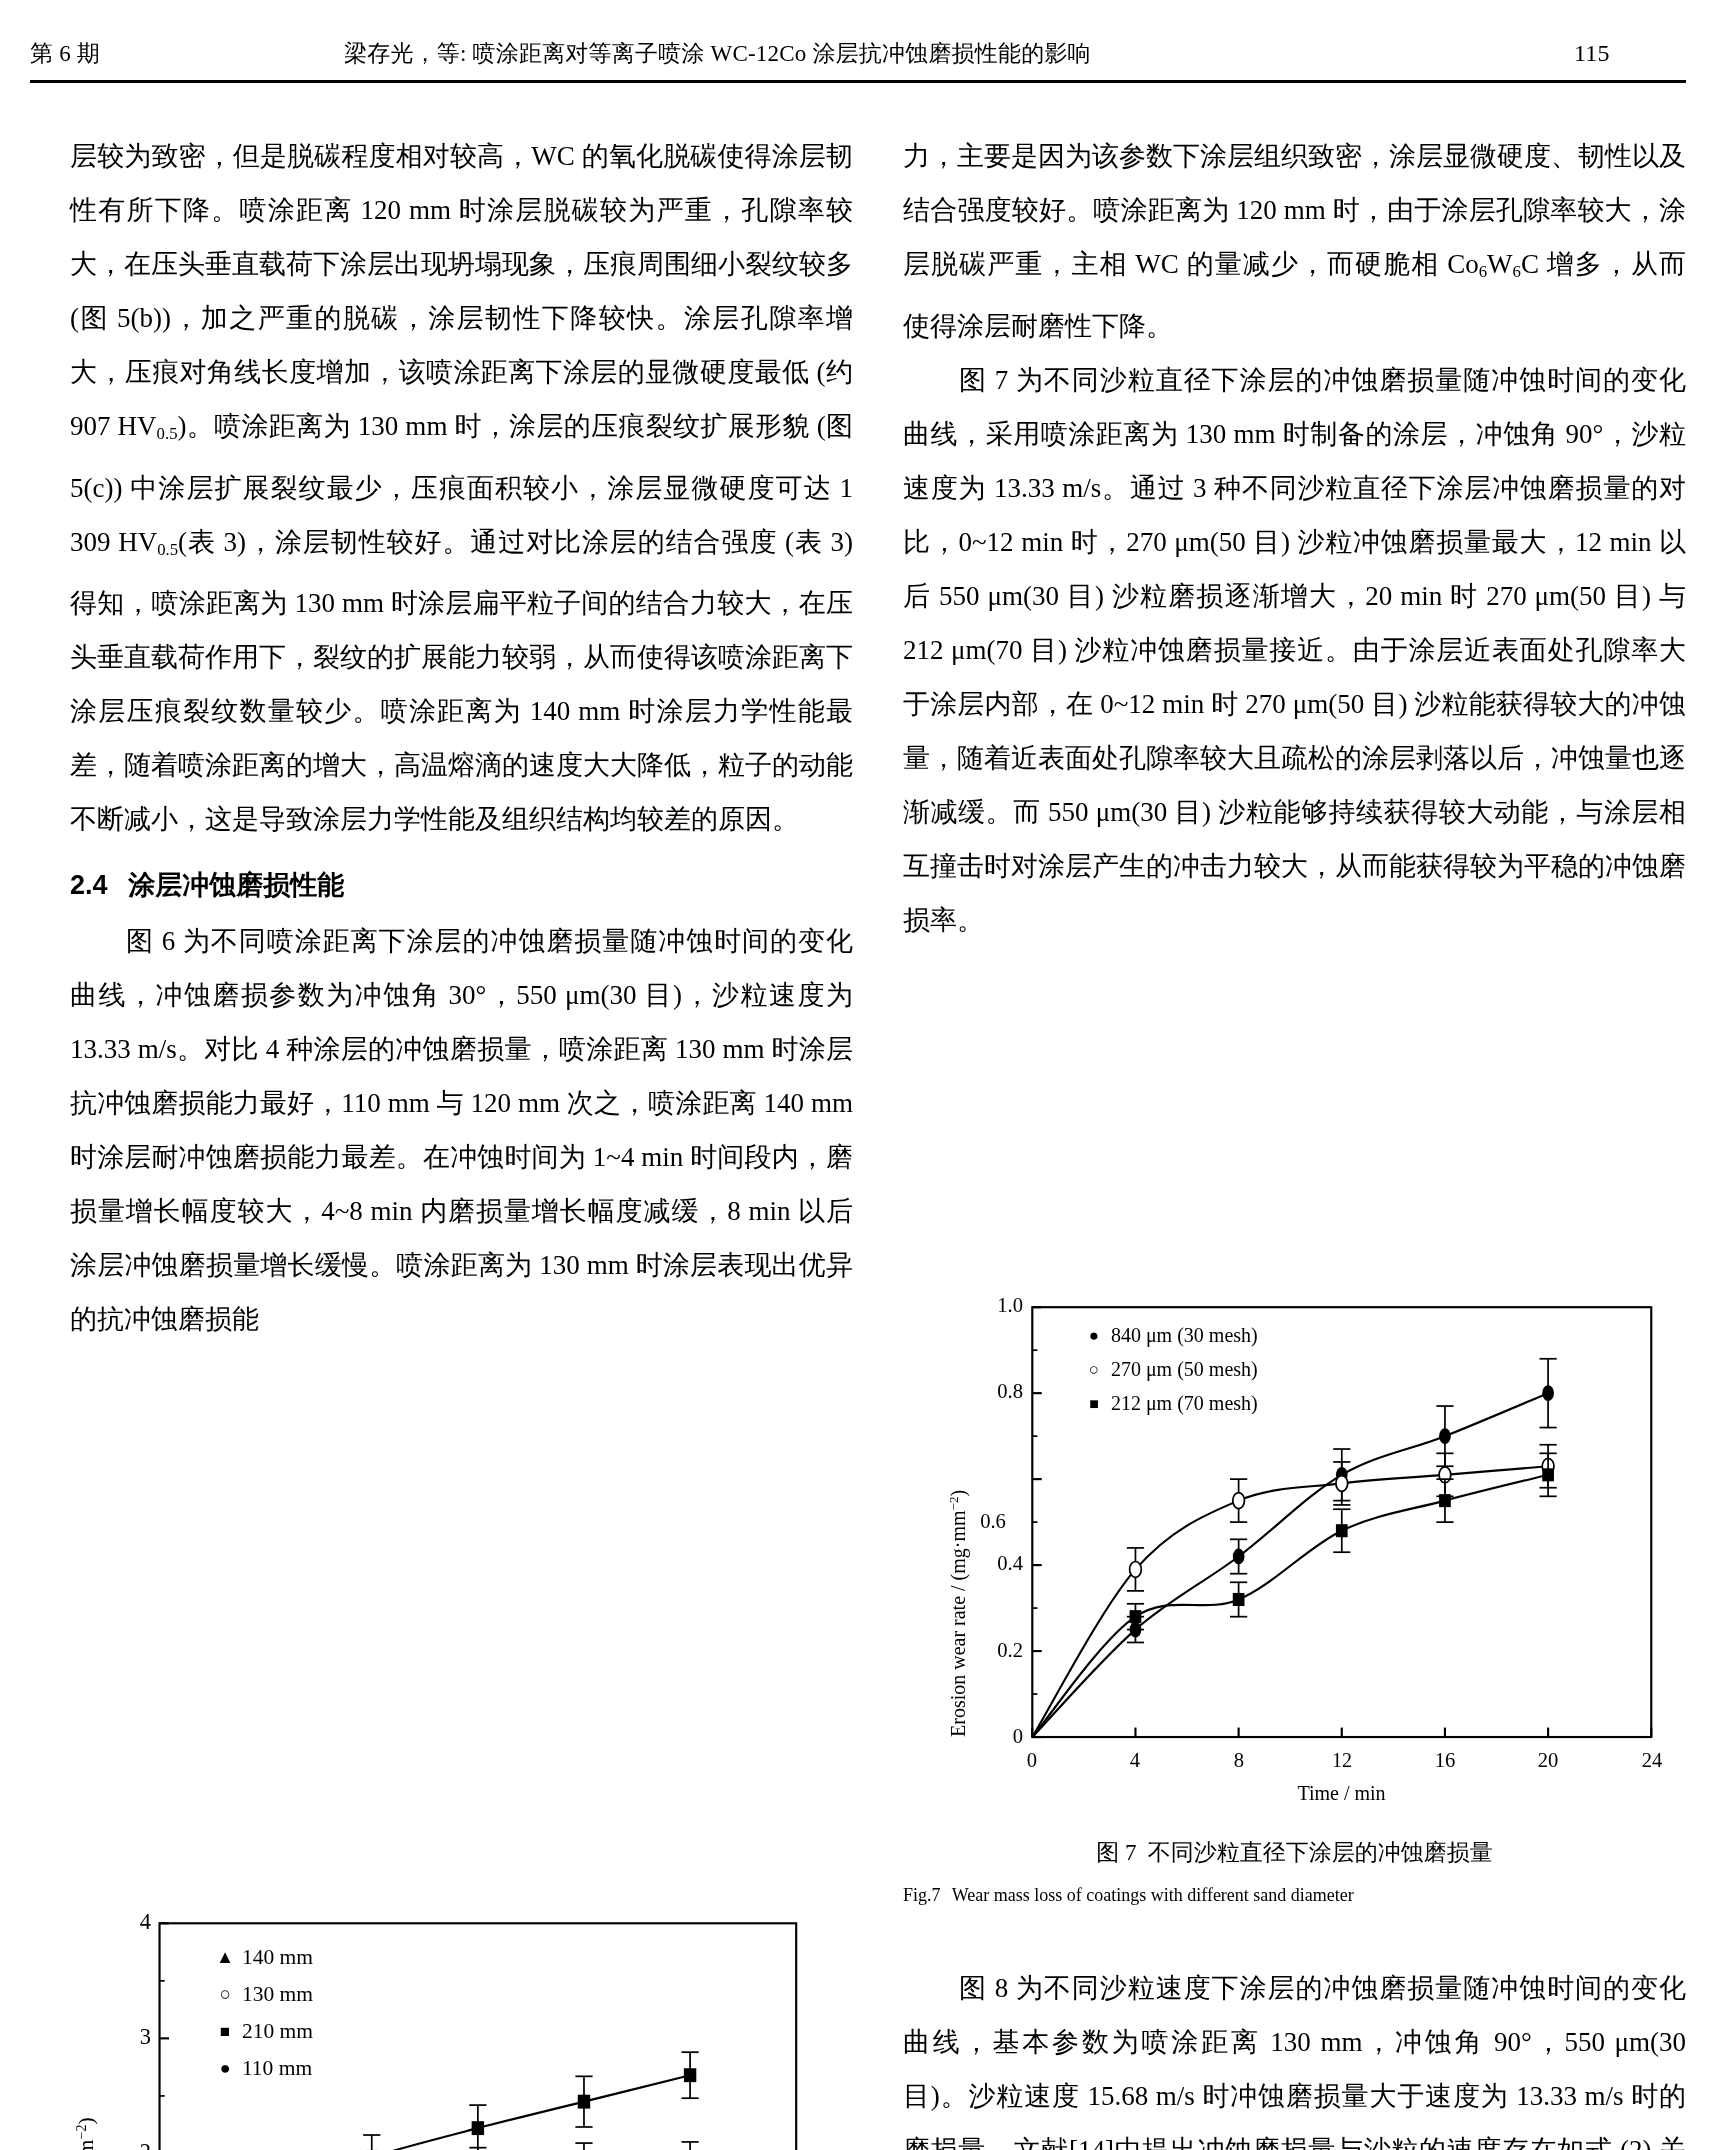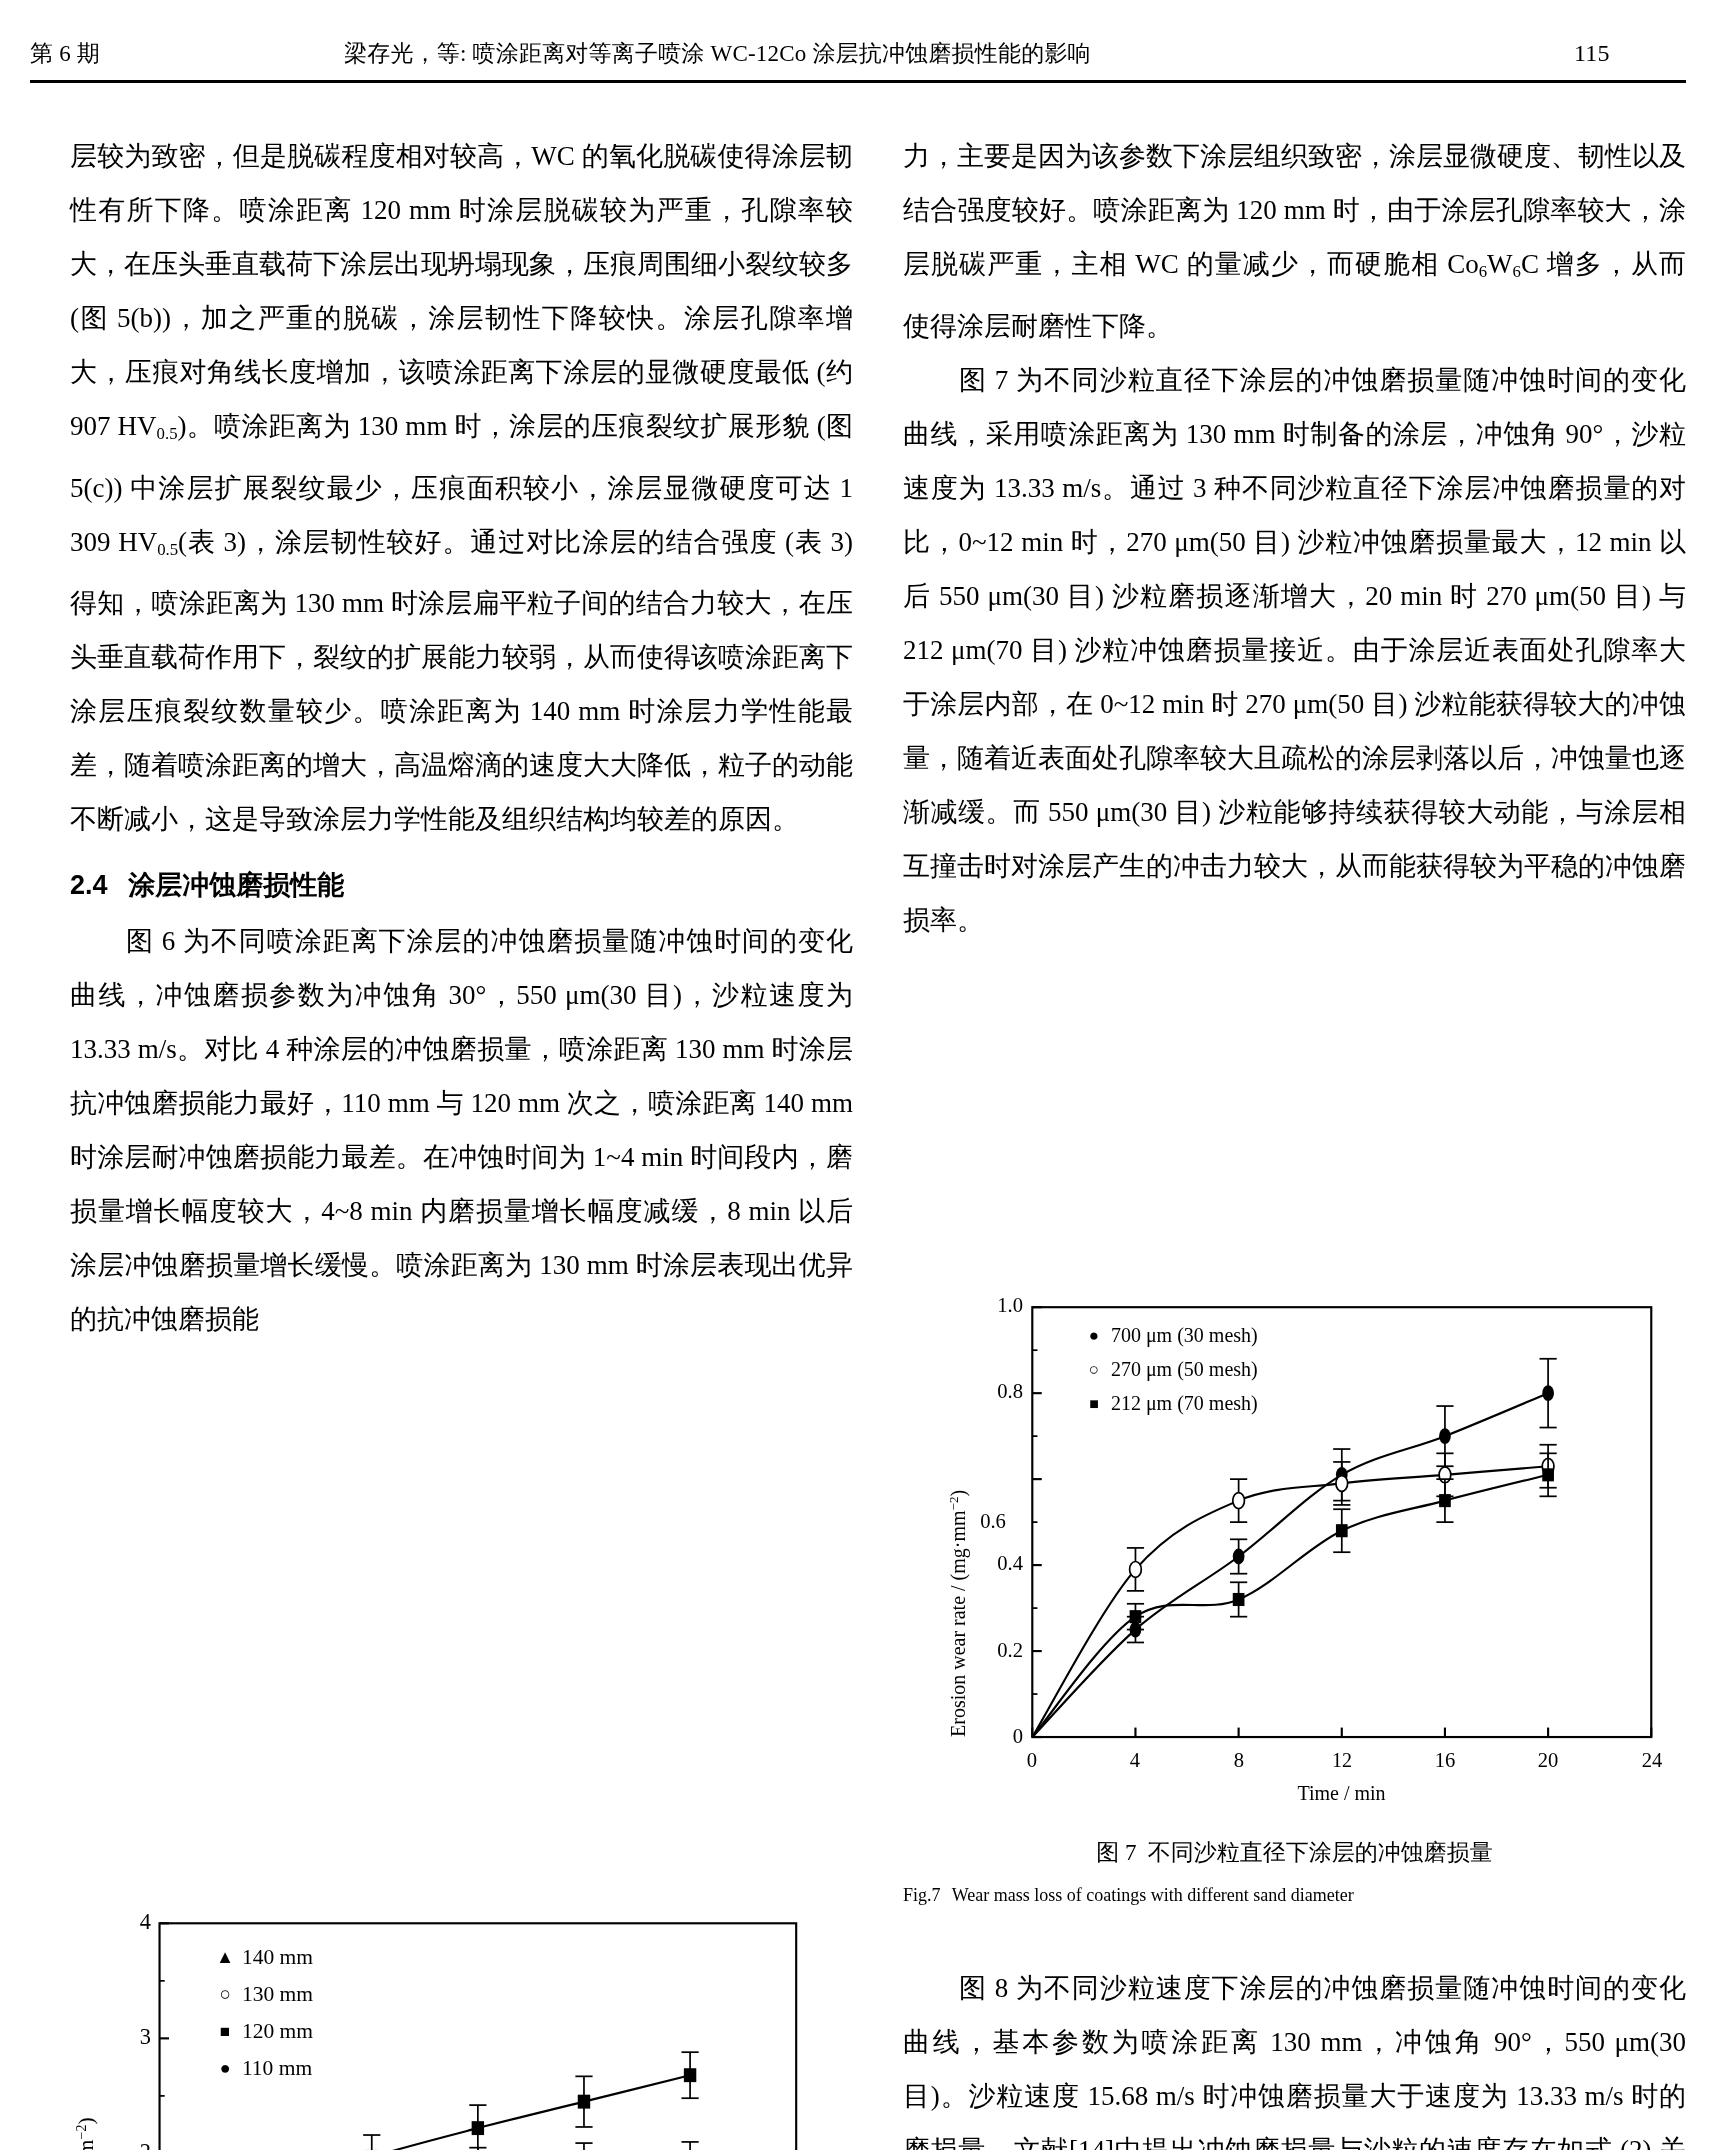--- a/index.html
+++ b/index.html
@@ -270,21 +270,21 @@
       <div class="tick-label" style="left: 60px; top: 435px; width: 60px; text-align: right; font-size: 20.6px;">0</div>
       <div class="tick-label" style="left: 60px; top: 349px; width: 60px; text-align: right; font-size: 20.6px;">0.2</div>
       <div class="tick-label" style="left: 60px; top: 262px; width: 60px; text-align: right; font-size: 20.6px;">0.4</div>
       <div class="tick-label" style="left: 60px; top: 176px; width: 60px; text-align: center; font-size: 20.6px; margin-top: 44px;">0.6</div>
       <div class="tick-label" style="left: 60px; top: 90px; width: 60px; text-align: right; font-size: 20.6px;">0.8</div>
       <div class="tick-label" style="left: 60px; top: 4.4px; width: 60px; text-align: right; font-size: 20.6px;">1.0</div>
       <div class="axis-title-x" style="left: 129px; width: 619px; top: 492px; font-size: 20px;">Time / min</div>
       <div class="axis-title-y" style="left: 43px; top: 447px; font-size: 20px;">Erosion wear rate / (mg·mm<sup style="font-size:0.65em;vertical-align:0.5em">−2</sup>)</div>
       <div class="legend-item" style="left: 181px; top: 34px; font-size: 20px;">
         <span class="mk" style="font-size: 17px;">●</span>
-        <span>700 μm (30 mesh)</span>
+        <span>840 μm (30 mesh)</span>
       </div>
       <div class="legend-item" style="left: 181px; top: 68px; font-size: 20px;">
         <span class="mk" style="font-size: 17px;">○</span>
         <span>270 μm (50 mesh)</span>
       </div>
       <div class="legend-item" style="left: 181px; top: 102px; font-size: 20px;">
         <span class="mk" style="font-size: 16px;">■</span>
         <span>212 μm (70 mesh)</span>
       </div>
     </div>
@@ -418,21 +418,21 @@
       <div class="legend-item" style="left: 163px; top: 39px; font-size: 21.5px;">
         <span class="mk" style="font-size: 18.3px;">▲</span>
         <span>140 mm</span>
       </div>
       <div class="legend-item" style="left: 163px; top: 76px; font-size: 21.5px;">
         <span class="mk" style="font-size: 18.3px;">○</span>
         <span>130 mm</span>
       </div>
       <div class="legend-item" style="left: 163px; top: 113px; font-size: 21.5px;">
         <span class="mk" style="font-size: 17px;">■</span>
-        <span>120 mm</span>
+        <span>210 mm</span>
       </div>
       <div class="legend-item" style="left: 163px; top: 150px; font-size: 21.5px;">
         <span class="mk" style="font-size: 18.3px;">●</span>
         <span>110 mm</span>
       </div>
     </div>
 
 </div>
 
 

